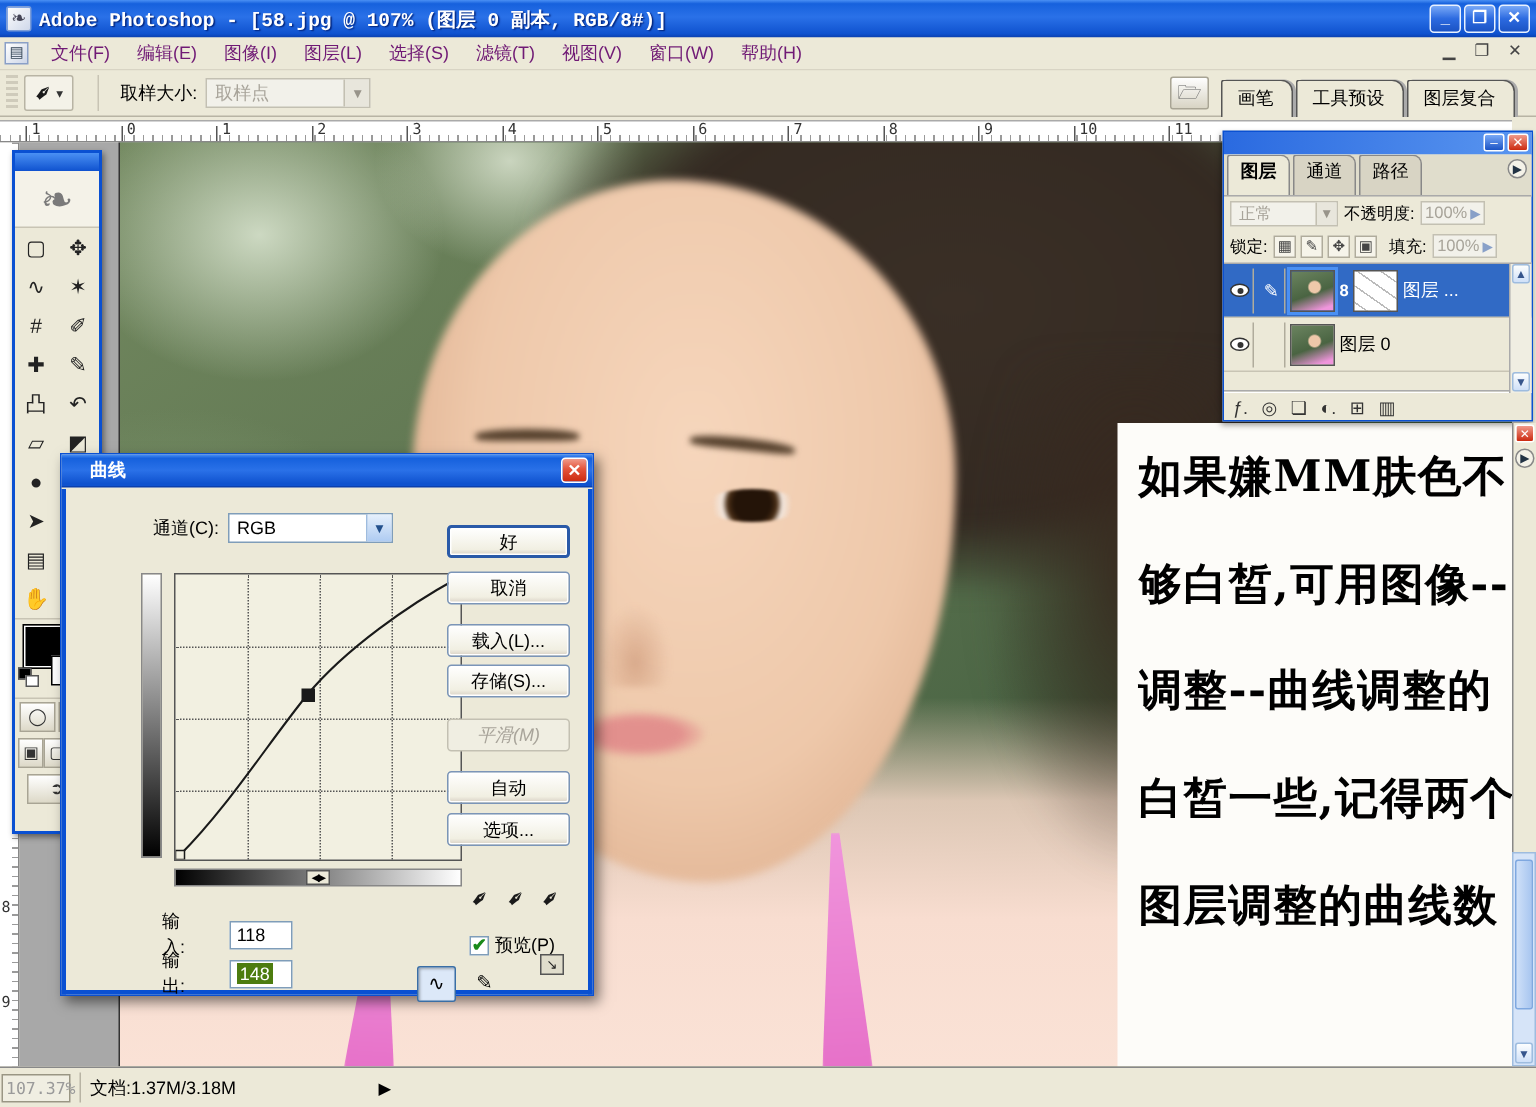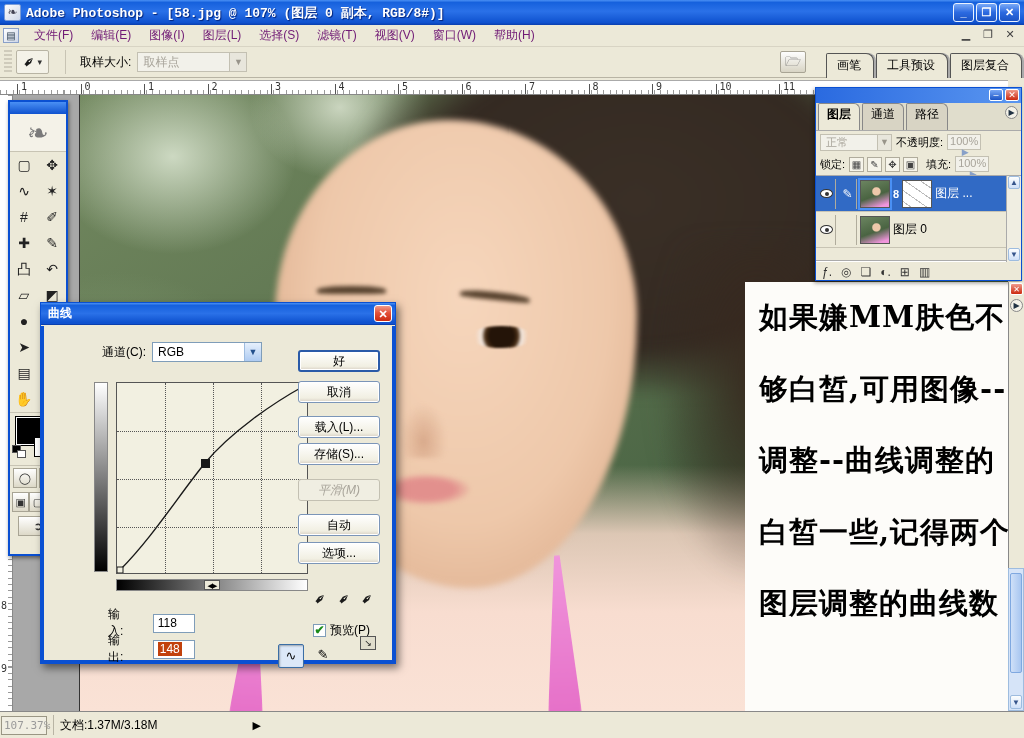--- a/index.html
+++ b/index.html
@@ -32,21 +32,21 @@
   .tool-eyedrop { display:flex; align-items:center; gap:2px; padding:2px 6px; border:1px solid #b8b4a4; border-radius:2px; margin-right:8px; background:#f4f2e8; }
   .vsep { width:1px; height:24px; background:#c8c4b4; margin:0 8px; }
   .optlabel { margin:0 6px; color:#000; }
   .combo { position:relative; background:#fff; border:1px solid #7f9db9; height:20px; display:flex; align-items:center; padding:0 20px 0 5px; }
   .combo.disabled { background:#f2f1ea; color:#a8a49a; border-color:#c3c0b2; }
   .combo .arrowbox { position:absolute; right:0; top:0; width:17px; height:100%;
     background:linear-gradient(180deg,#e6f0fc,#aecbf2); border-left:1px solid #9ebcdf; color:#23508c; font-size:9px; text-align:center; line-height:18px; }
   .combo.disabled .arrowbox { background:#e8e6dc; color:#98948a; border-left-color:#c3c0b2; }
   .browserbtn { position:absolute; right:218px; top:4px; width:26px; height:22px; border:1px solid #a8a494; border-radius:2px;
     background:linear-gradient(#fefefe,#d8d4c4); text-align:center; line-height:20px; color:#666; font-size:13px; }
-  .wellbar { position:absolute; right:0; top:6px; display:flex; }
+  .wellbar { position:absolute; right:12px; top:6px; display:flex; }
   .welltab { border:1px solid #555; border-bottom:none; background:#ece9d8; padding:3px 12px 4px 10px; margin-right:2px; font-size:12px;
     border-radius:2px 8px 0 0; box-shadow:2px 0 0 #aaa; }
 
   
   .hruler { position:absolute; left:0; top:80px; width:1008px; height:15px; background:#fff; border-bottom:1px solid #888; border-top:1px solid #aaa;
     background-image:repeating-linear-gradient(to right,#9a9a9a 0 1px,transparent 1px 6.35px);
     background-size:100% 4px; background-position:0 bottom; background-repeat:no-repeat; }
   .hruler .maj { position:absolute; bottom:0; width:1px; height:10px; background:#555; }
   .hrule-num { position:absolute; top:0; font-size:10px; color:#333; font-family:"DejaVu Sans Mono", monospace; }
   .rcorner { position:absolute; left:0; top:80px; width:13px; height:15px; background:#ece9d8; border:1px solid #999; }
@@ -106,21 +106,21 @@
   .layers { position:absolute; left:815px; top:87px; width:207px; height:194px; background:#ece9d8; border:1px solid #0a50d2; box-shadow:-1px 2px 4px rgba(0,0,0,.4); }
   .paltitle { height:15px; background:linear-gradient(90deg,#2a6ae0,#5a96f0); position:relative; }
   .paltitle .pbtns { position:absolute; right:2px; top:1px; display:flex; gap:2px; }
   .pbtn { width:14px; height:12px; border-radius:2px; border:1px solid #fff; font-size:9px; line-height:10px; text-align:center; color:#fff; background:linear-gradient(#79a9f7,#1b53c4); }
   .pbtn.close { background:linear-gradient(#f09a8a,#cc2a10); }
   .paltabs { display:flex; height:28px; border-bottom:1px solid #aaa; background:#e0ddcc; position:relative; }
   .paltab { padding:2px 8px 2px 8px; font-size:12px; border:1px solid #888; border-bottom:none; border-radius:2px 6px 0 0; background:#d8d4c4; margin-left:2px; }
   .paltab.active { background:#ece9d8; font-weight:bold; }
   .palmenu { position:absolute; right:3px; top:3px; width:13px; height:13px; border-radius:50%; background:#f4f2e8; border:1px solid #888; color:#234; font-size:8px; line-height:12px; text-align:center; }
   .blendrow,.lockrow { display:flex; align-items:center; height:22px; padding:0 4px; gap:4px; }
-  .pctfield { display:flex; align-items:center; border:1px solid #c3c0b2; background:#f2f1ea; color:#a8a49a; height:16px; padding:0 2px; font-size:11px;flex-direction:column; }
+  .pctfield { display:flex; align-items:center; border:1px solid #c3c0b2; background:#f2f1ea; color:#a8a49a; height:16px; padding:0 2px; font-size:11px; }
   .pct-arrow { color:#88a0c8; font-size:9px; margin-left:2px; }
   .lockicon { width:15px; height:15px; border:1px solid #b0ac9c; background:#f6f4ea; font-size:10px; line-height:13px; text-align:center; color:#444; }
   .layerlist { height:86px; border-top:1px solid #aaa; border-bottom:1px solid #aaa; background:#ece9d8; position:relative; }
   .layerrow { display:flex; align-items:center; height:36px; border-bottom:1px solid #c8c4b4; padding-left:2px; gap:3px; }
   .layerrow.selected { background:#316ac5; color:#fff; }
   .eyebox { width:18px; height:30px; border-right:1px solid #b0ac9c; display:flex; align-items:center; justify-content:center; }
   .eyeglyph { width:13px; height:9px; border:1px solid #333; border-radius:50%; background:#fff; position:relative; }
   .eyeglyph::after { content:""; position:absolute; left:4px; top:2px; width:4px; height:4px; border-radius:50%; background:#333; }
   .usebox { width:18px; height:30px; border-right:1px solid #b0ac9c; text-align:center; line-height:30px; font-size:12px; }
   .lthumb { width:30px; height:28px; border:1px solid #555;
@@ -142,37 +142,37 @@
   .edge-close { width:13px; height:12px; margin:1px; border-radius:2px; background:linear-gradient(#f09a8a,#cc2a10); color:#fff; font-size:8px; line-height:11px; text-align:center; border:1px solid #fff; }
   .edge-menu { width:13px; height:13px; margin:4px 1px; border-radius:50%; background:#f4f2e8; border:1px solid #888; color:#234; font-size:8px; line-height:12px; text-align:center; }
   .vsb { position:absolute; left:1008px; top:568px; width:16px; height:143px; background:#d6e4f8; border:1px solid #9ebcdf; }
   .vsb .thumb { position:absolute; left:1px; top:4px; width:12px; height:100px; border-radius:2px; background:linear-gradient(90deg,#cfe0f8,#a8c6f0); border:1px solid #7fa8e0; }
   .vsb .dn { position:absolute; left:1px; bottom:1px; width:12px; height:14px; font-size:8px; text-align:center; line-height:13px; color:#36558c; background:linear-gradient(#fdfefe,#cfe0f8); border:1px solid #9ebcdf; border-radius:2px; }
 
   
   .curves { position:absolute; left:40px; top:302px; width:356px; height:362px; background:#ece9d8;
     border:1px solid #0a50d2; box-shadow:3px 4px 8px rgba(0,0,0,.5); }
   .curves .dtitle { height:22px; background:linear-gradient(180deg,#4a90f4 0%,#1661dd 12%,#2a71e8 50%,#0f52cf 92%);
-    color:#fff; font-weight:bold; font-size:12px; line-height:21px; padding-left:7px; position:relative; border-bottom:1px solid #0a3fae; }
+    color:#fff; font-weight:bold; font-size:12px; line-height:21px; padding-left:19px; position:relative; border-bottom:1px solid #0a3fae; }
   .curves .dclose { position:absolute; right:3px; top:2px; width:18px; height:17px; border-radius:3px; border:1px solid #fff;
     background:linear-gradient(#f09a8a 0%,#e4533a 45%,#cc2a10 100%); color:#fff; text-align:center; line-height:16px; font-size:11px; font-weight:bold; }
   .dbody { position:absolute; inset:23px 0 0 0; border:3px solid #0a50d2; border-top:none; }
   .chanrow { position:absolute; left:58px; top:16px; display:flex; align-items:center; gap:6px; }
   .chancombo { width:110px; }
   .curvewrap { position:absolute; left:50px; top:42px; }
   .vgrad { position:absolute; left:0; top:14px; width:14px; height:190px; border:1px solid #888; background:linear-gradient(180deg,#fff,#000); }
   .grid { position:absolute; left:22px; top:14px; width:192px; height:192px; border:1px solid #555; background:#f2f0e1; }
   .gline-v { position:absolute; top:0; bottom:0; border-left:1px dotted #555; }
   .gline-h { position:absolute; left:0; right:0; border-top:1px dotted #555; }
   .hgrad { position:absolute; left:22px; top:211px; width:192px; height:12px; border:1px solid #888; background:linear-gradient(90deg,#000,#fff); }
   .hgrad .mid { position:absolute; left:50%; top:0; transform:translateX(-50%); width:16px; height:10px; background:#ece9d8; border:1px solid #555;
     font-size:7px; line-height:9px; text-align:center; color:#000; letter-spacing:-1px; }
   .iorow { position:absolute; left:14px; display:flex; align-items:center; gap:22px; }
   .iofield { width:50px; height:19px; border:1px solid #7f9db9; background:#fff; font-size:12px; padding-left:4px; line-height:17px; }
-  .iofield .selected { background:#c2410c; color:#fff; padding:0 2px; }
+  .iofield .selected { background:#4d7c0f; color:#fff; padding:0 2px; }
   .ptools { position:absolute; left:184px; top:276px; display:flex; align-items:flex-end; gap:6px; }
   .ptool { width:26px; height:24px; border:1px solid #7f9db9; border-radius:2px; text-align:center; line-height:22px; background:#f6fafe; font-size:13px; }
   .ptool.pressed { background:#dce8f8; border-color:#3a6ea5; box-shadow:inset 1px 1px 2px rgba(0,0,0,.3); }
   .ptool.flat { border:none; background:none; }
   .btncol { position:absolute; right:12px; top:24px; width:82px; display:flex; flex-direction:column; }
   .xpbtn { height:22px; border:1px solid #7b95b8; border-radius:3px; background:linear-gradient(180deg,#fff 0%,#f1efe2 80%,#d8d0c4 100%);
     font-size:12px; text-align:center; line-height:20px; color:#000; box-shadow:inset 0 0 0 1px #fff; }
   .xpbtn.default { border:2px solid #2a5aa8; line-height:18px; }
   .xpbtn.disabled { color:#a8a49a; border-color:#c3c0b2; background:#f0eee2; box-shadow:none; }
   .droppers { position:absolute; right:18px; top:264px; display:flex; gap:11px; }

